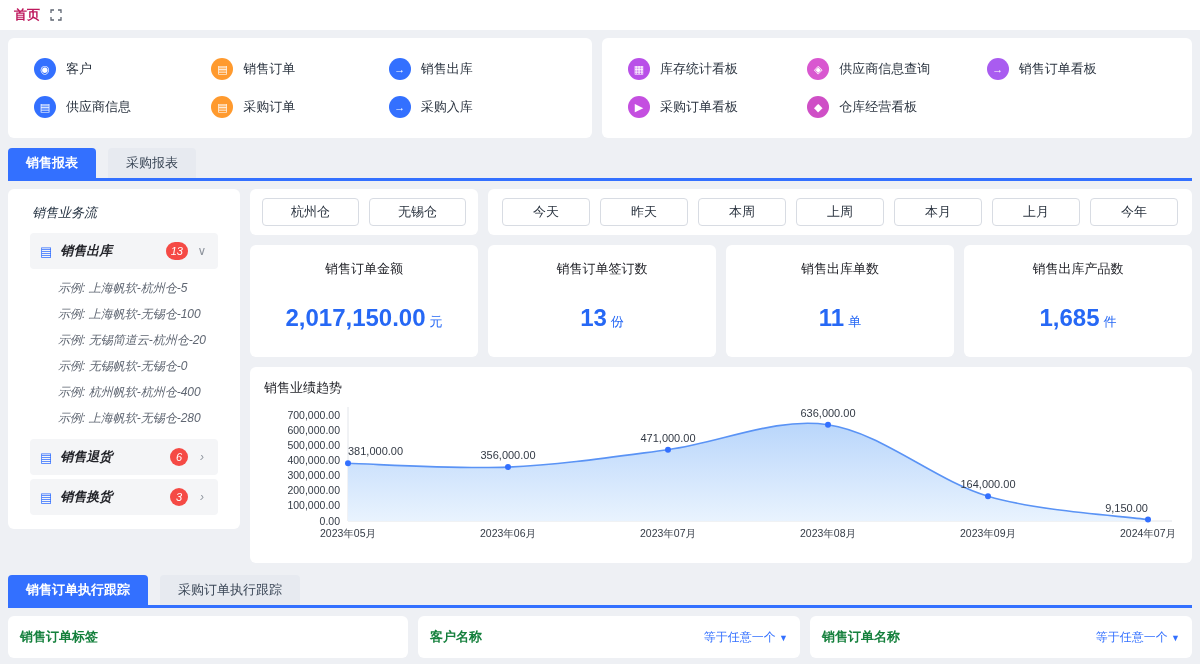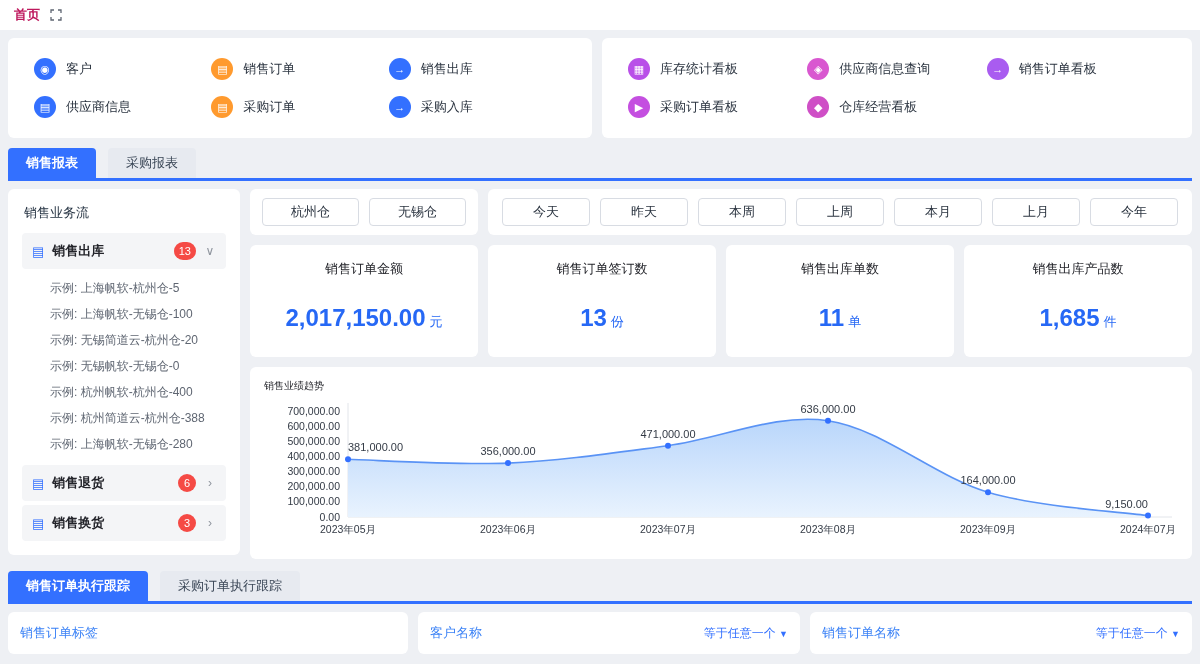--- a/index.html
+++ b/index.html
@@ -17,21 +17,21 @@
   .sc-item { display:flex; align-items:center; gap:10px; cursor:pointer; }
   .cir { width:22px; height:22px; border-radius:50%; color:#fff; display:flex; align-items:center; justify-content:center; font-size:11px; flex:0 0 22px; }
   .sc-label { font-size:13px; color:#2b3440; }
 
   .tabs { display:flex; margin:10px 8px 0; align-items:flex-end; }
   .tab { height:30px; line-height:30px; padding:0 18px; font-size:13px; color:#3a4656; background:#e7eaf0; border-radius:4px 4px 0 0; margin-right:12px; cursor:pointer; }
   .tab.active { background:#3370ff; color:#fff; font-weight:bold; }
   .tabbar { height:3px; background:#3370ff; margin:0 8px; }
 
   .main-row { display:flex; gap:10px; padding:8px; align-items:flex-start; }
-  .sidebar { width:232px; padding:6px 4px 10px; }
+  .sidebar { width:232px; padding:6px 12px 10px;font-style:italic; }
   .side-title { font-size:13px; padding:9px 12px 7px; color:#1f2d3d; }
   .side-group { margin:4px 10px; background:#f4f5f7; border-radius:4px; height:36px; display:flex; align-items:center; padding:0 10px; gap:8px; cursor:pointer; }
   .doc-icon { color:#3370ff; font-size:13px; }
   .g-label { font-size:13px; font-weight:bold; flex:1; color:#23242a; }
   .badge { background:#f54a45; color:#fff; font-size:11px; min-width:18px; height:18px; border-radius:9px; display:flex; align-items:center; justify-content:center; padding:0 5px; }
   .chev { color:#8f959e; font-size:12px; width:12px; text-align:center; }
   .side-sublist { padding:2px 0 4px; }
   .side-sub { height:26px; line-height:26px; padding-left:38px; font-size:12px; color:#5f6672; cursor:pointer; white-space:nowrap; }
 
   .content { flex:1; display:flex; flex-direction:column; gap:10px; min-width:0; }
@@ -40,32 +40,32 @@
   .period-card { flex:1; padding:9px 14px; display:flex; gap:10px; }
   .filter-btn { height:28px; border:1px solid #d8dce3; background:#fff; border-radius:4px; font-size:13px; color:#2b3440; flex:1; cursor:pointer; font-family:inherit; }
 
   .stats-row { display:flex; gap:10px; }
   .stat { flex:1; height:112px; text-align:center; padding-top:15px; }
   .stat-t { font-size:13px; color:#23242a; }
   .stat-v { margin-top:26px; font-size:24px; font-weight:bold; color:#2668f5; }
   .stat-u { font-size:13px; font-weight:normal; margin-left:4px; }
 
   .chart-card { padding:12px 14px 6px; }
-  .chart-title { font-size:10px; color:#23242a; margin-bottom:2px; }
+  .chart-title { font-size:13px; color:#23242a; margin-bottom:2px; }
   #trend-svg { width:100%; height:158px; display:block; }
   #trend-svg text { font-family:"Liberation Sans","DejaVu Sans",sans-serif; }
   .tick, .xlabel { font-size:10.5px; fill:#333a45; }
   .vlabel { font-size:11px; fill:#333a45; }
   .axis { stroke:#e2e5ea; stroke-width:1; }
 
   .bottom-row { display:flex; gap:10px; padding:8px; }
   .bt { padding:12px; }
   .bt1 { flex:0 0 400px; }
   .bt2, .bt3 { flex:1; }
-  .bt-label { font-size:13px; font-weight:normal; color:#3b82f6; }
+  .bt-label { font-size:13px; font-weight:bold; color:#15803d; }
   .bt-head { display:flex; justify-content:space-between; align-items:flex-end; height:18px; }
   .cond { color:#3370ff; font-size:12px; cursor:pointer; }
   .cond .caret { font-size:9px; }
 </style>
 </head>
 <body>
 
 <div class="topbar">
   <span class="home-link">首页</span>
   <span style="display:flex;">
@@ -146,21 +146,20 @@
       <span class="g-label">销售出库</span>
       <span class="badge">13</span>
       <span class="chev">∨</span>
     </div>
     <div class="side-sublist">
       <div class="side-sub">示例: 上海帆软-杭州仓-5</div>
       <div class="side-sub">示例: 上海帆软-无锡仓-100</div>
       <div class="side-sub">示例: 无锡简道云-杭州仓-20</div>
       <div class="side-sub">示例: 无锡帆软-无锡仓-0</div>
       <div class="side-sub">示例: 杭州帆软-杭州仓-400</div>
-      <div class="side-sub">示例: 杭州简道云-杭州仓-388</div>
       <div class="side-sub">示例: 上海帆软-无锡仓-280</div>
     </div>
 
     <div class="side-group">
       <span class="doc-icon">▤</span>
       <span class="g-label">销售退货</span>
       <span class="badge">6</span>
       <span class="chev">›</span>
     </div>
 

